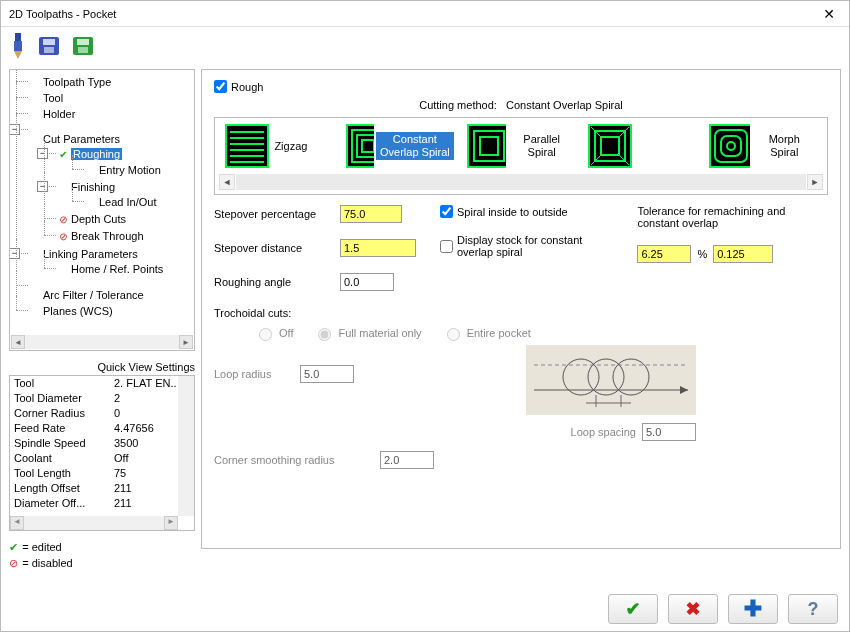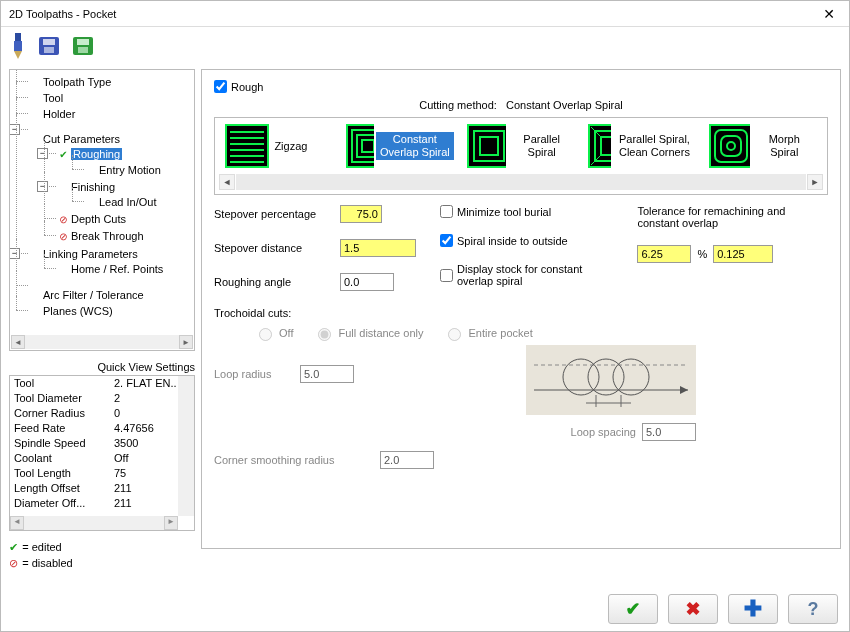--- a/index.html
+++ b/index.html
@@ -251,21 +251,20 @@
         <div class="method-item">
           <svg width="44" height="44">
               <rect x="1" y="1" width="42" height="42" fill="#000" stroke="#0bf04a" stroke-width="2"></rect>
               <rect x="7" y="7" width="30" height="30" fill="none" stroke="#0bf04a" stroke-width="2"></rect>
               <rect x="13" y="13" width="18" height="18" fill="none" stroke="#0bf04a" stroke-width="2"></rect>
               <line x1="3" y1="3" x2="13" y2="13" stroke="#0bf04a" stroke-width="1"></line>
               <line x1="41" y1="3" x2="31" y2="13" stroke="#0bf04a" stroke-width="1"></line>
               <line x1="3" y1="41" x2="13" y2="31" stroke="#0bf04a" stroke-width="1"></line>
               <line x1="41" y1="41" x2="31" y2="31" stroke="#0bf04a" stroke-width="1"></line>
             </svg>
-          <span class="lbl">Parallel Spiral, Clean Corners</span>
         </div>
         <div class="method-item">
           <svg width="44" height="44">
               <rect x="1" y="1" width="42" height="42" fill="#000" stroke="#0bf04a" stroke-width="2"></rect>
               <rect x="6" y="6" width="32" height="32" rx="6" fill="none" stroke="#0bf04a" stroke-width="2"></rect>
               <rect x="12" y="12" width="20" height="20" rx="6" fill="none" stroke="#0bf04a" stroke-width="2"></rect>
               <circle cx="22" cy="22" r="4" fill="none" stroke="#0bf04a" stroke-width="2"></circle>
             </svg>
           <span class="lbl">Morph Spiral</span>
         </div>
@@ -274,36 +273,32 @@
         <div class="arrow">◄</div>
         <div class="track"></div>
         <div class="arrow">►</div>
       </div>
     </div>
 
     <div class="param-grid">
       <div class="param-col">
         <div class="param-row">
           <span class="lbl">Stepover percentage</span>
-          <input class="txt hl" style="width: 42px; text-align: right;" value="75.0">
+          <input class="txt hl" style="width: 62px;" value="75.0">
         </div>
         <div class="param-row">
           <span class="lbl">Stepover distance</span>
           <input class="txt hl" style="width: 76px;" value="1.5">
         </div>
         <div class="param-row">
           <span class="lbl">Roughing angle</span>
           <input class="txt" style="width: 54px;" value="0.0">
         </div>
       </div>
       <div class="param-col">
-        <label class="chk">
-            <input type="checkbox" style="">
-            <span>Minimize tool burial</span>
-          </label>
         <label class="chk">
             <input type="checkbox" checked="" style="">
             <span>Spiral inside to outside</span>
           </label>
         <label class="chk">
             <input type="checkbox" style="">
             <span>Display stock for constant overlap spiral</span>
           </label>
       </div>
       <div class="param-col" style="margin-left:auto">
@@ -318,21 +313,21 @@
 
     <div class="troch">
       <div class="title">Trochoidal cuts:</div>
       <div class="radios">
         <label>
             <input type="radio" disabled="" style="">
             <span>Off</span>
           </label>
         <label>
             <input type="radio" disabled="" checked="" style="">
-            <span>Full distance only</span>
+            <span>Full material only</span>
           </label>
         <label>
             <input type="radio" disabled="" style="">
             <span>Entire pocket</span>
           </label>
       </div>
       <div style="display:flex; align-items:flex-start; gap:12px; margin-top:4px;">
         <div class="param-row" style="margin-top:20px">
           <span class="lbl" style="width:80px">Loop radius</span>
           <input class="txt" style="width: 54px;" disabled="" value="5.0">

